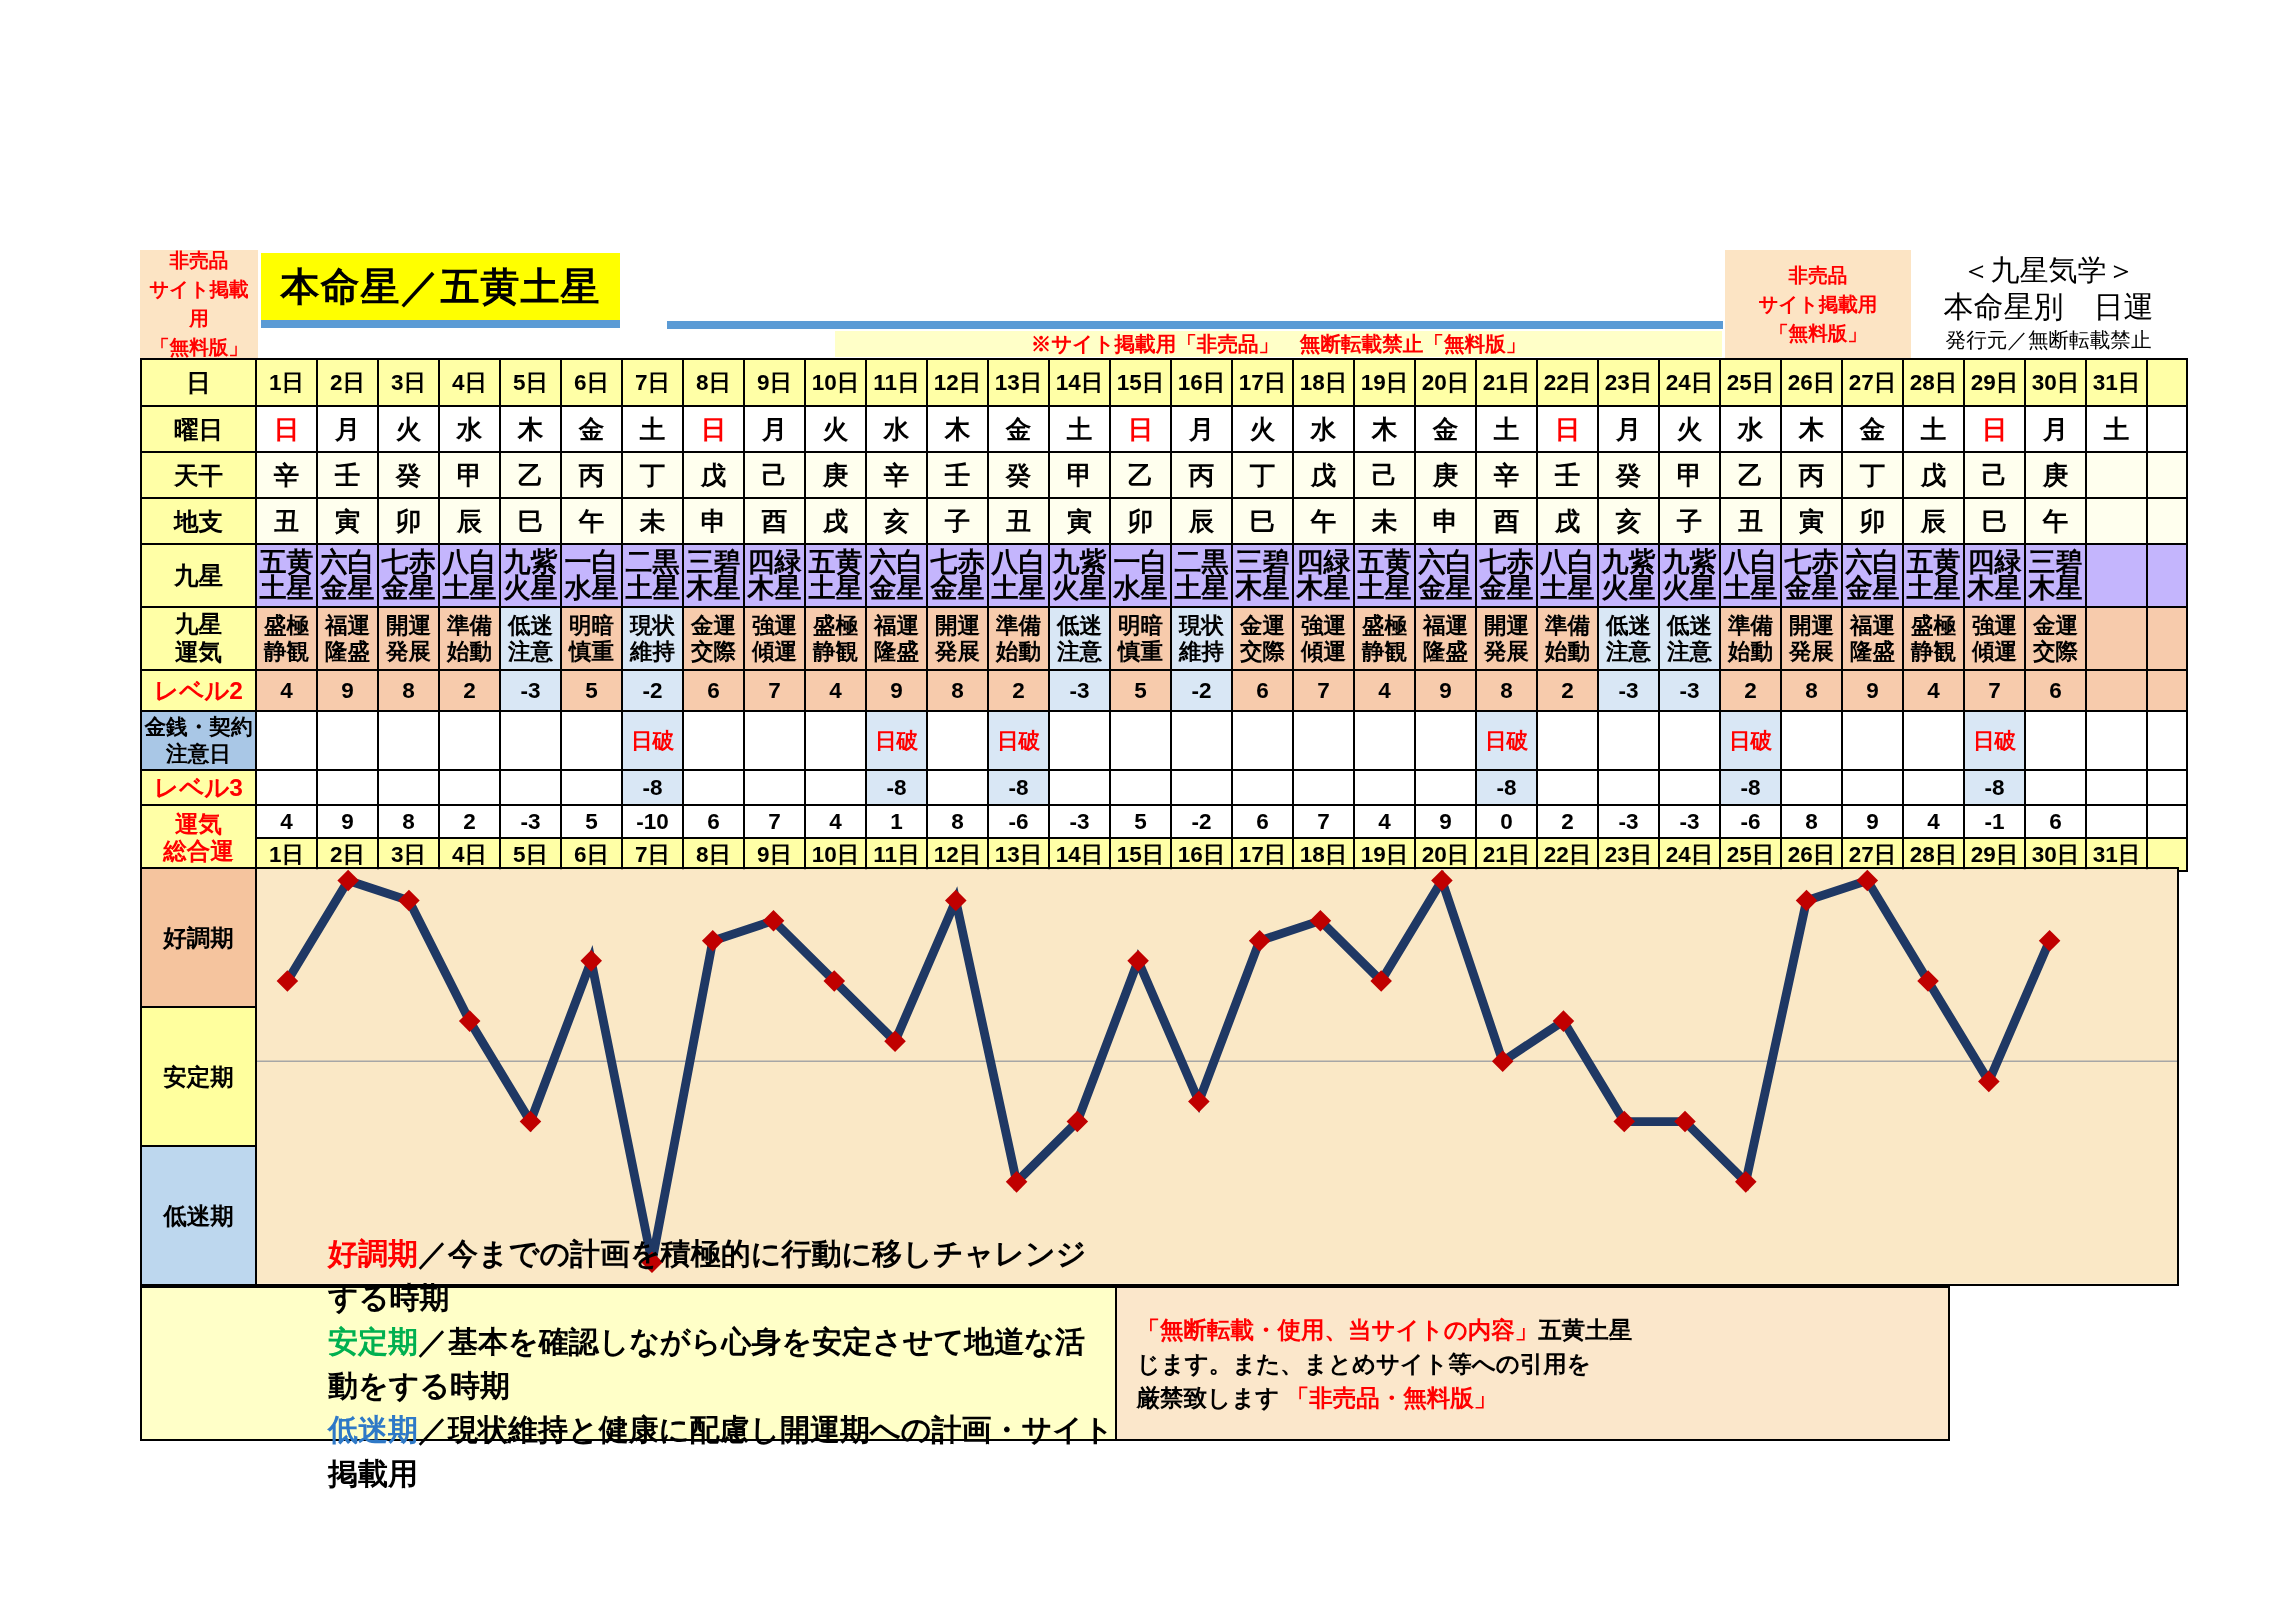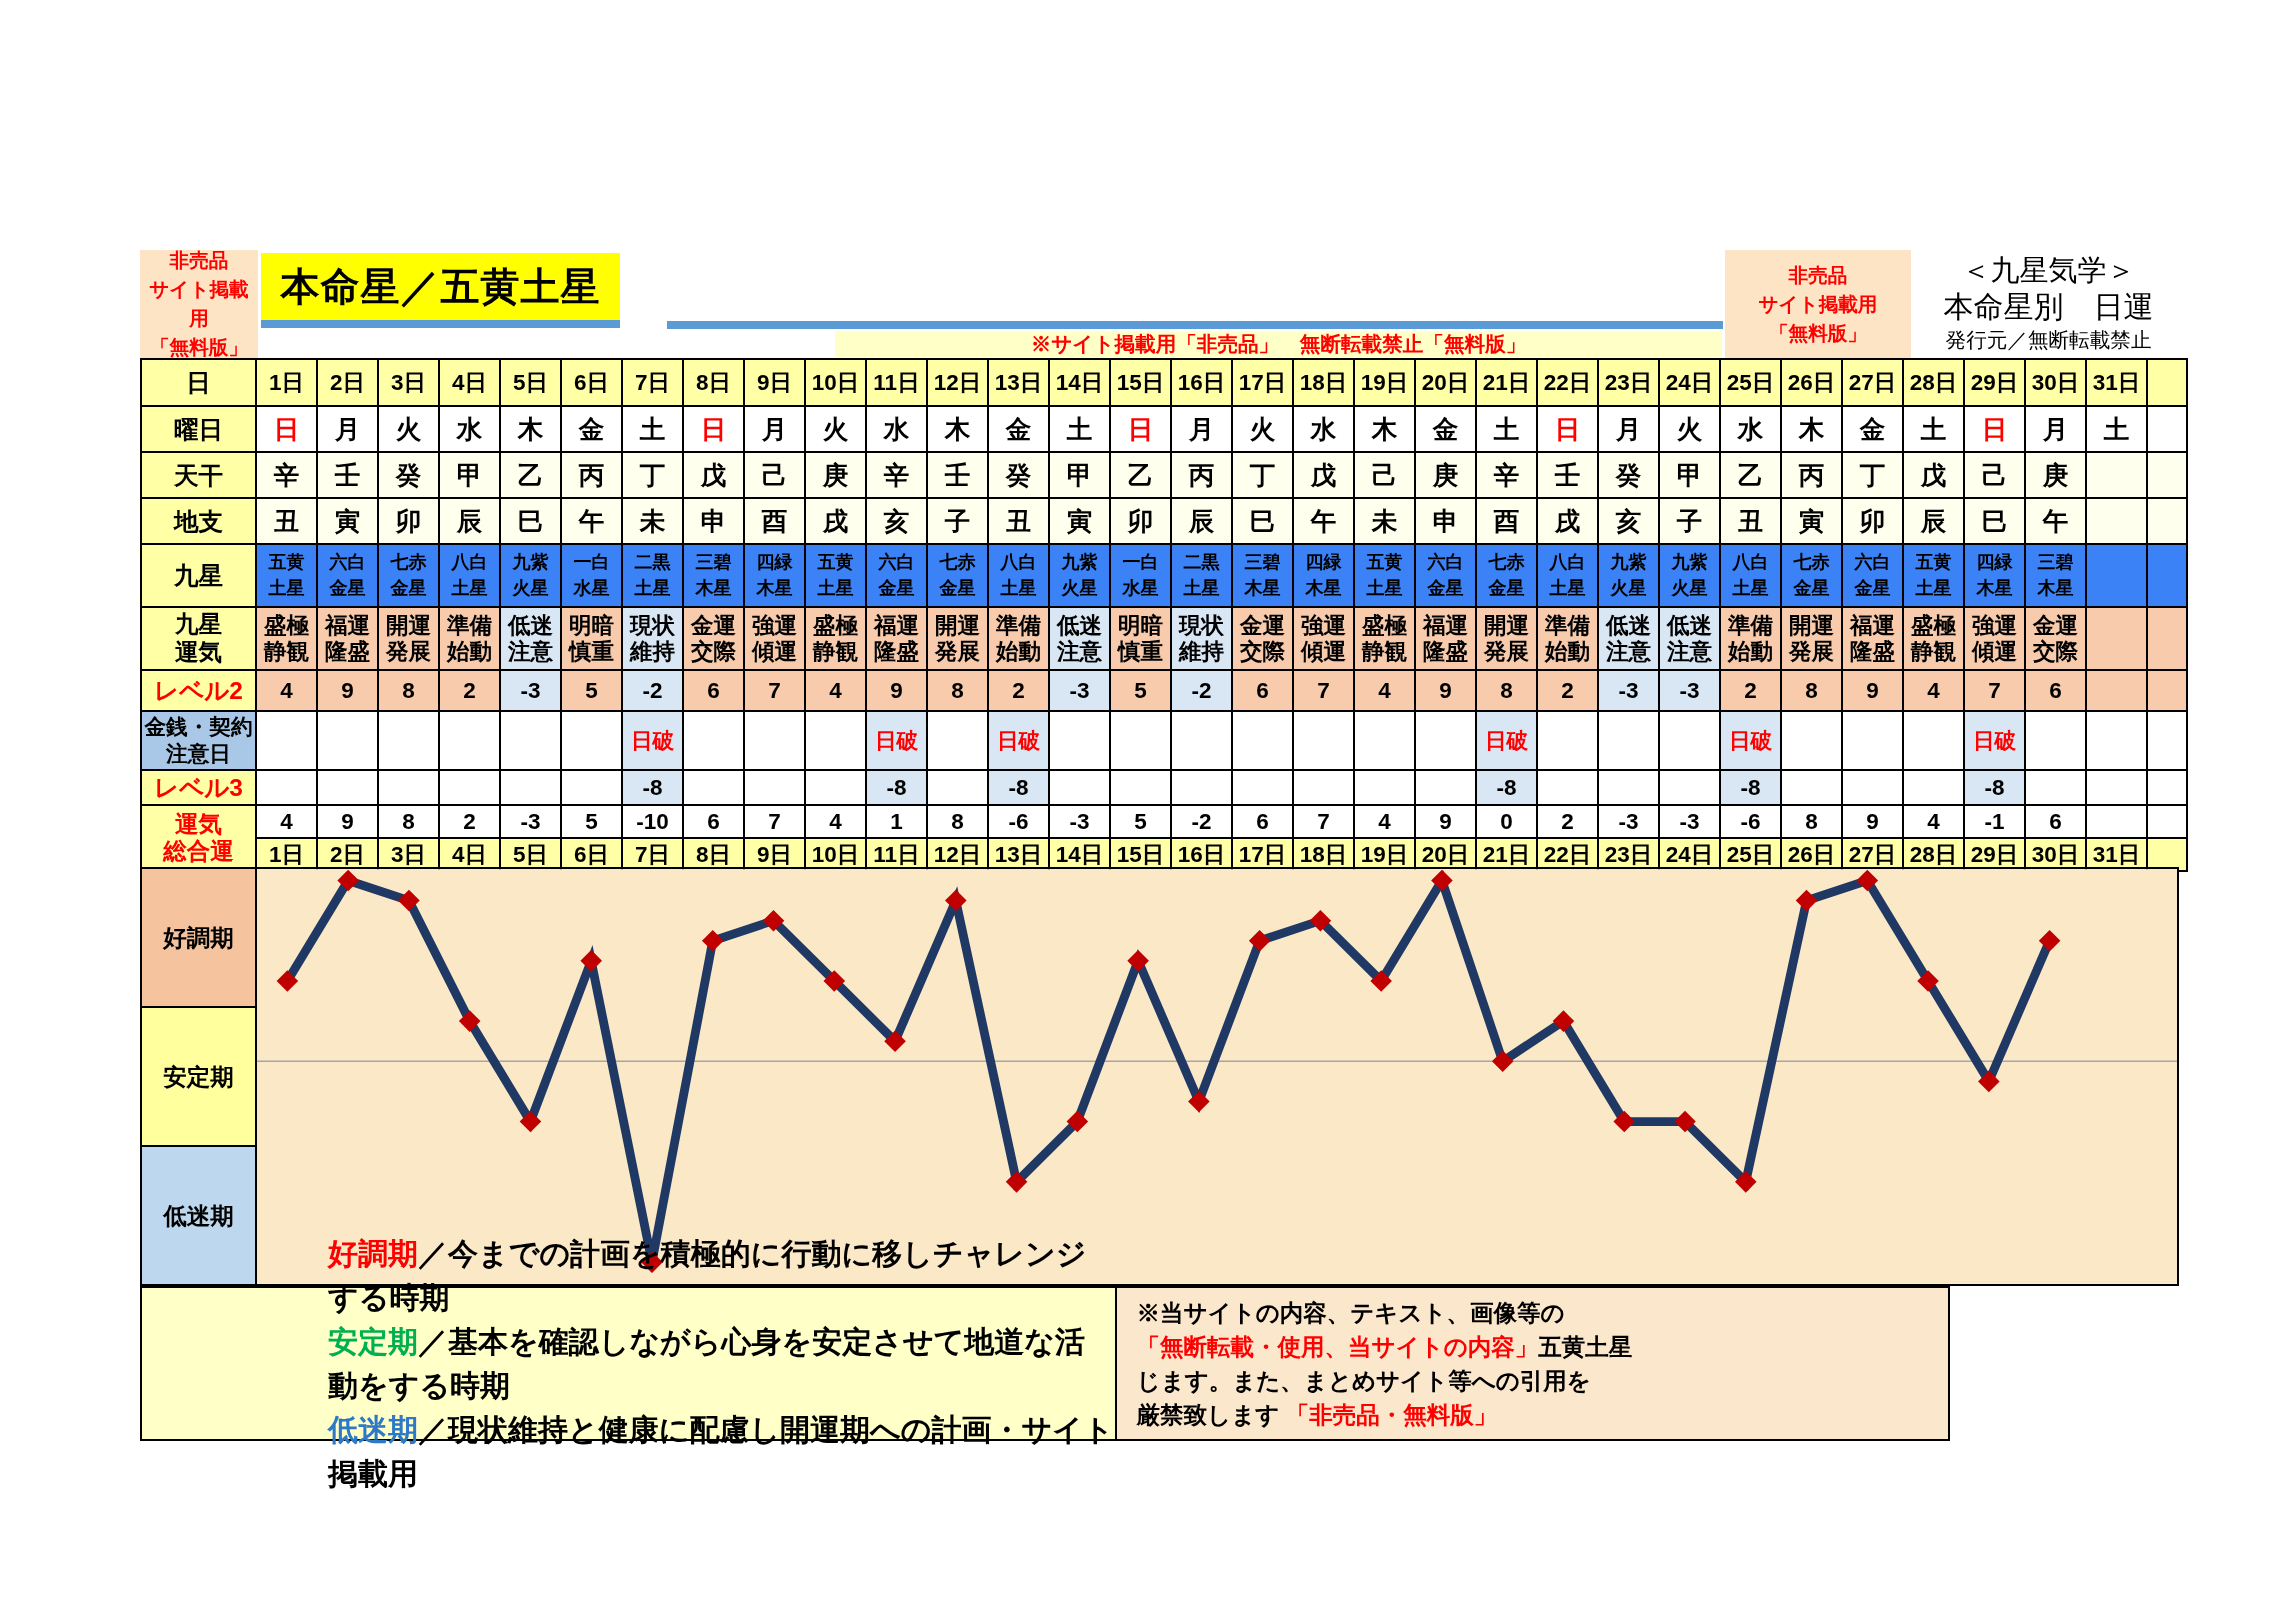--- a/index.html
+++ b/index.html
@@ -24,21 +24,21 @@
   table#ft{border-collapse:collapse;table-layout:fixed;}
   #ft td{border:2px solid #000;padding:0;text-align:center;vertical-align:middle;
          white-space:pre-line;overflow:hidden;}
   #ft{border:2.9px solid #000;}
   .lbl{background:#FFFFA6;font-weight:700;font-size:24.5px;color:#000;}
   .lbl-red{background:#FFFFA6;font-weight:700;font-size:24.5px;color:#FF0000;}
   .lbl-blue{background:#A9C7E6;font-weight:700;font-size:21.6px;color:#000;line-height:26.5px;}
   .c-day{background:#FFFFA6;font-weight:700;font-size:22.5px;}
   .c-wd{background:#fff;font-size:25.5px;font-weight:700;}
   .c-ivory{background:#FFFFEE;font-size:25.5px;font-weight:700;}
-  .c-star{background:#3b82f6;font-size:18px;font-weight:700;line-height:25.5px;}
+  .c-star{background:#c4b5fd;font-size:27px;font-weight:700;line-height:25.5px;}
   .c-unki{font-size:22.5px;font-weight:700;line-height:25.5px;}
   .c-num{font-size:22.5px;font-weight:600;}
   .c-hib{font-size:21.6px;font-weight:700;color:#FF0000;background:#fff;}
   
   #chart-wrap{display:flex;border:2px solid #000;box-sizing:border-box;}
   #bands{width:115px;display:flex;flex-direction:column;border-right:2px solid #000;box-sizing:border-box;}
   .band{flex:1;display:flex;align-items:center;justify-content:center;
         font-size:23.5px;font-weight:700;color:#000;border-bottom:2px solid #000;box-sizing:border-box;}
   .band:last-child{border-bottom:none;}
   
@@ -610,21 +610,20 @@
       </svg>
   </div>
 
   <div id="legend-row" class="abs" style="left:140px;top:1286px;width:2039px;height:155px;">
     <div id="legend-box" style="width:977px;height:155px;">
         <div class="legend-line"><span style="color: rgb(255, 0, 0);">好調期</span><span>／今までの計画を積極的に行動に移しチャレンジする時期</span></div>
         <div class="legend-line"><span style="color: rgb(0, 176, 80);">安定期</span><span>／基本を確認しながら心身を安定させて地道な活動をする時期</span></div>
         <div class="legend-line"><span style="color: rgb(46, 121, 199);">低迷期</span><span>／現状維持と健康に配慮し開運期への計画・サイト掲載用</span></div>
       </div>
     <div id="notice-box2" style="width:833px;height:155px;">
-        <div class="notice-line"><span style="color: rgb(0, 0, 0);">※当サイトの内容、テキスト、画像等の</span></div>
         <div class="notice-line"><span style="color: rgb(255, 0, 0);">「無断転載・使用、当サイトの内容」</span><span style="color: rgb(0, 0, 0);">五黄土星</span></div>
         <div class="notice-line"><span style="color: rgb(0, 0, 0);">じます。また、まとめサイト等への引用を</span></div>
         <div class="notice-line"><span style="color: rgb(0, 0, 0);">厳禁致します </span><span style="color: rgb(255, 0, 0);">「非売品・無料版」</span></div>
       </div>
   </div>
 
 </div>
 
 
 </body></html>

